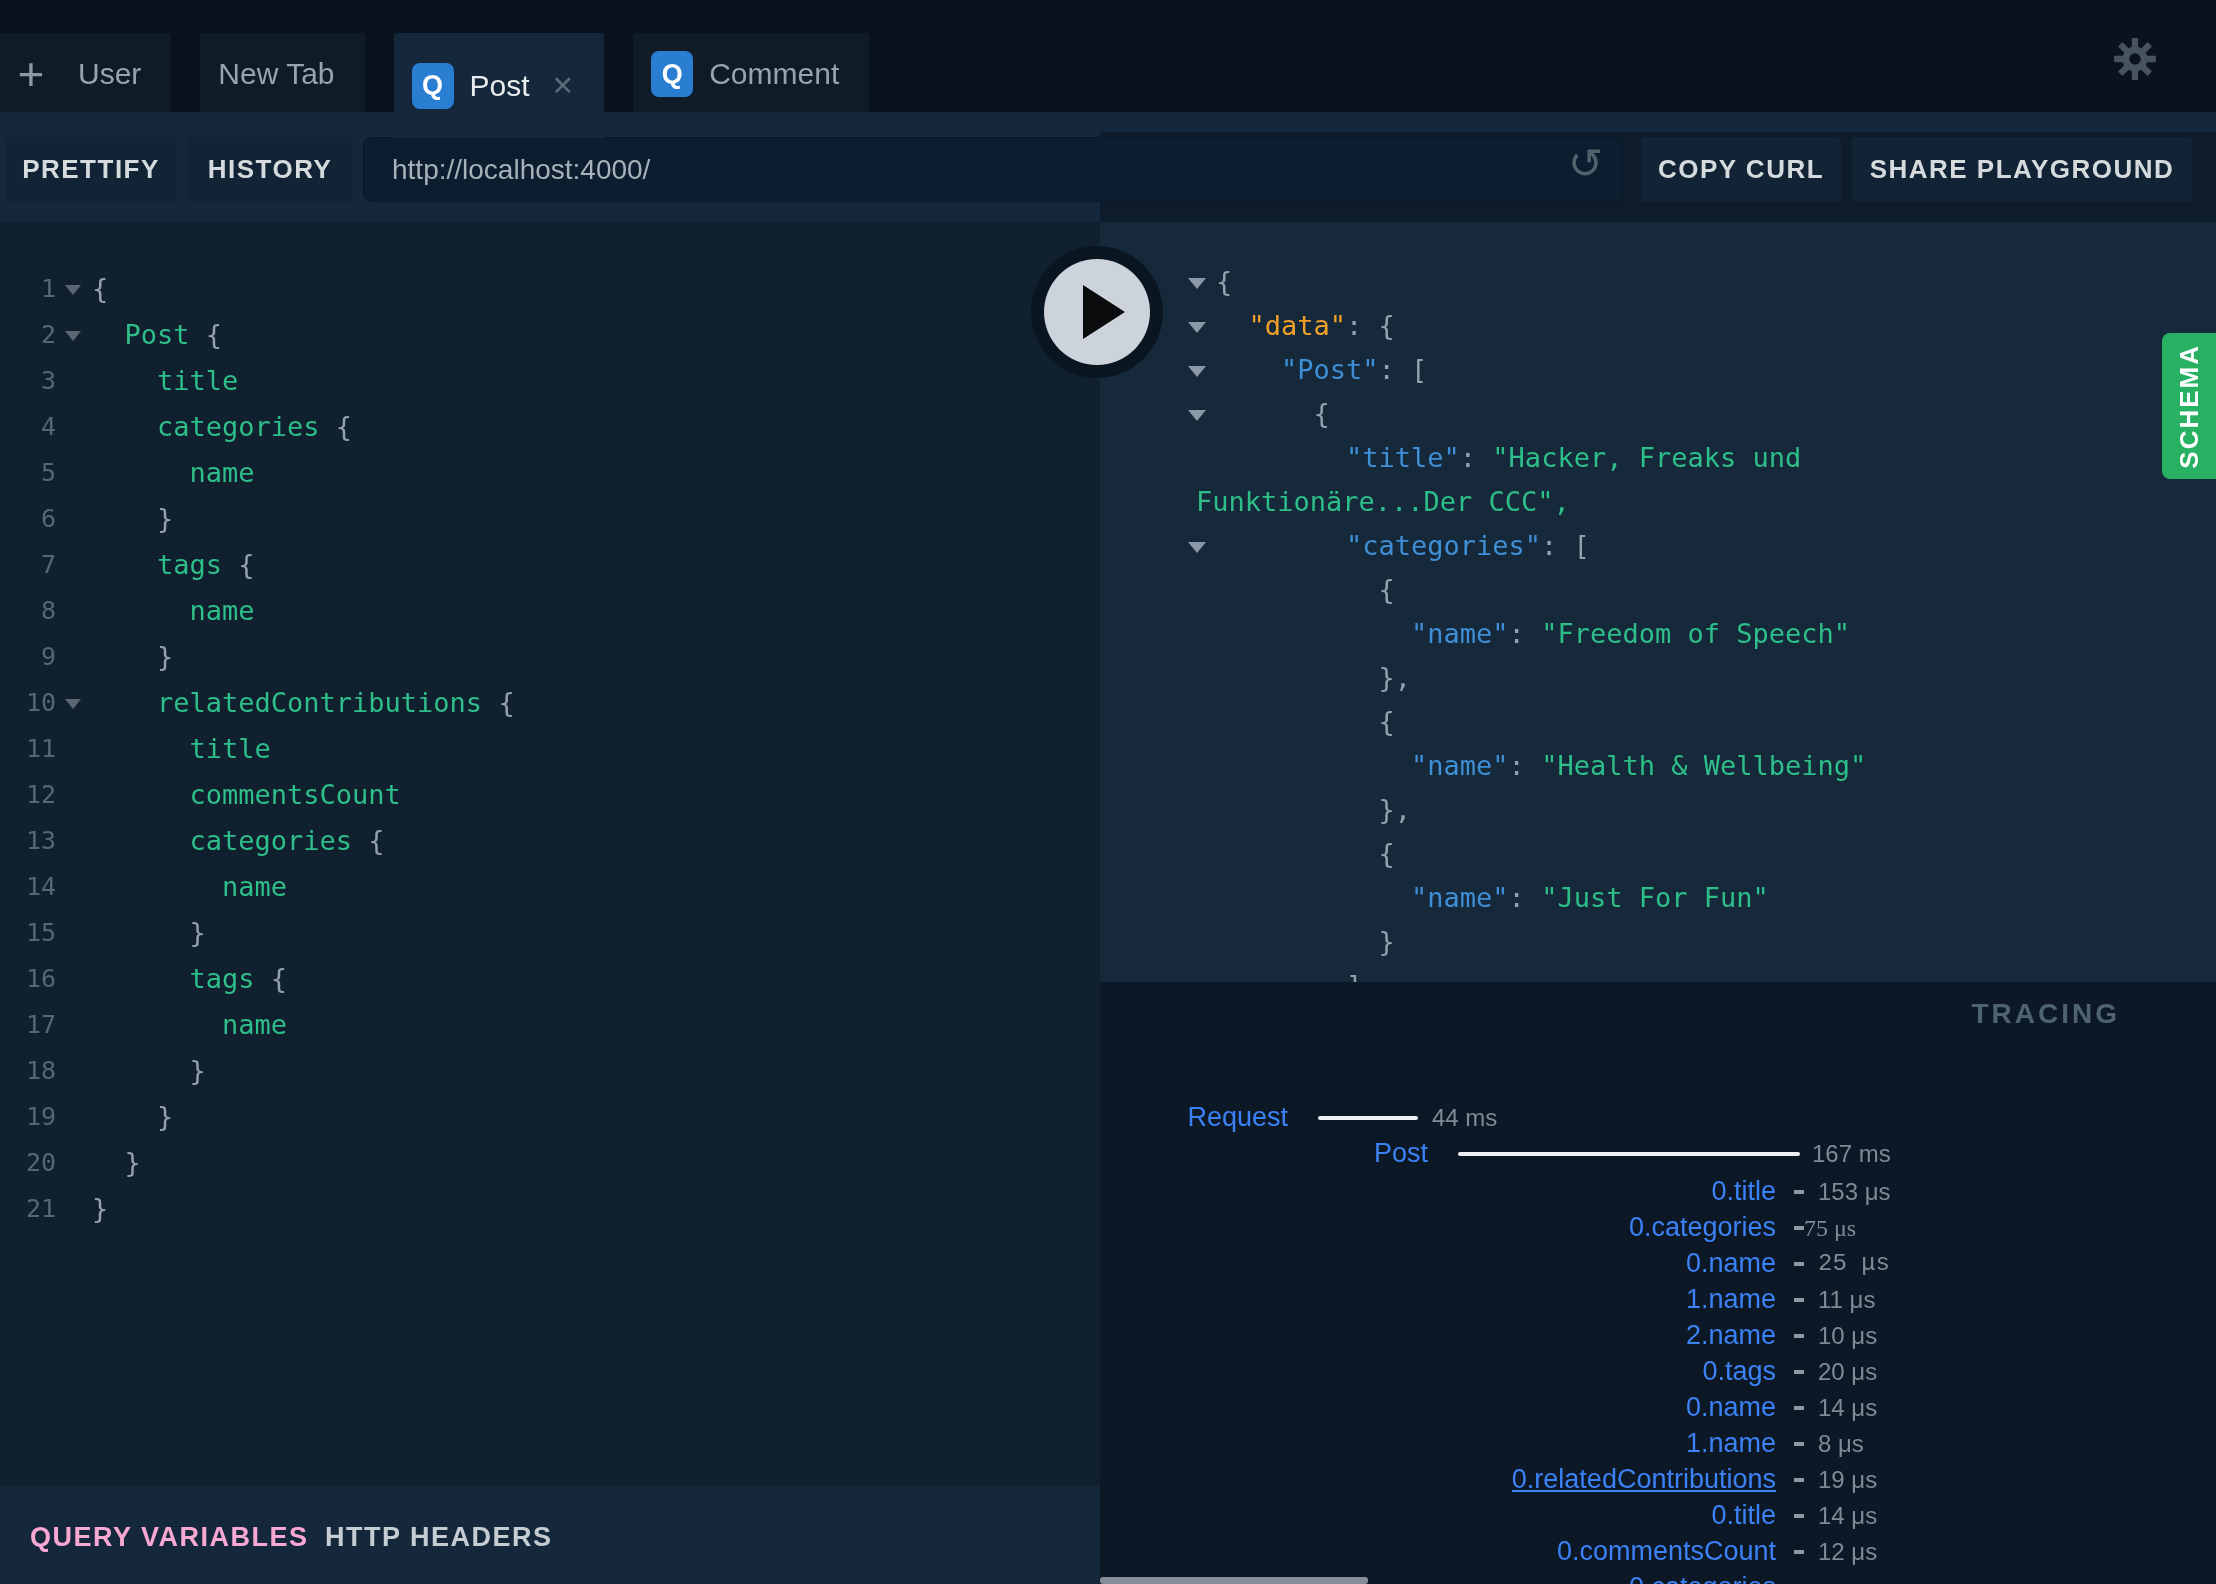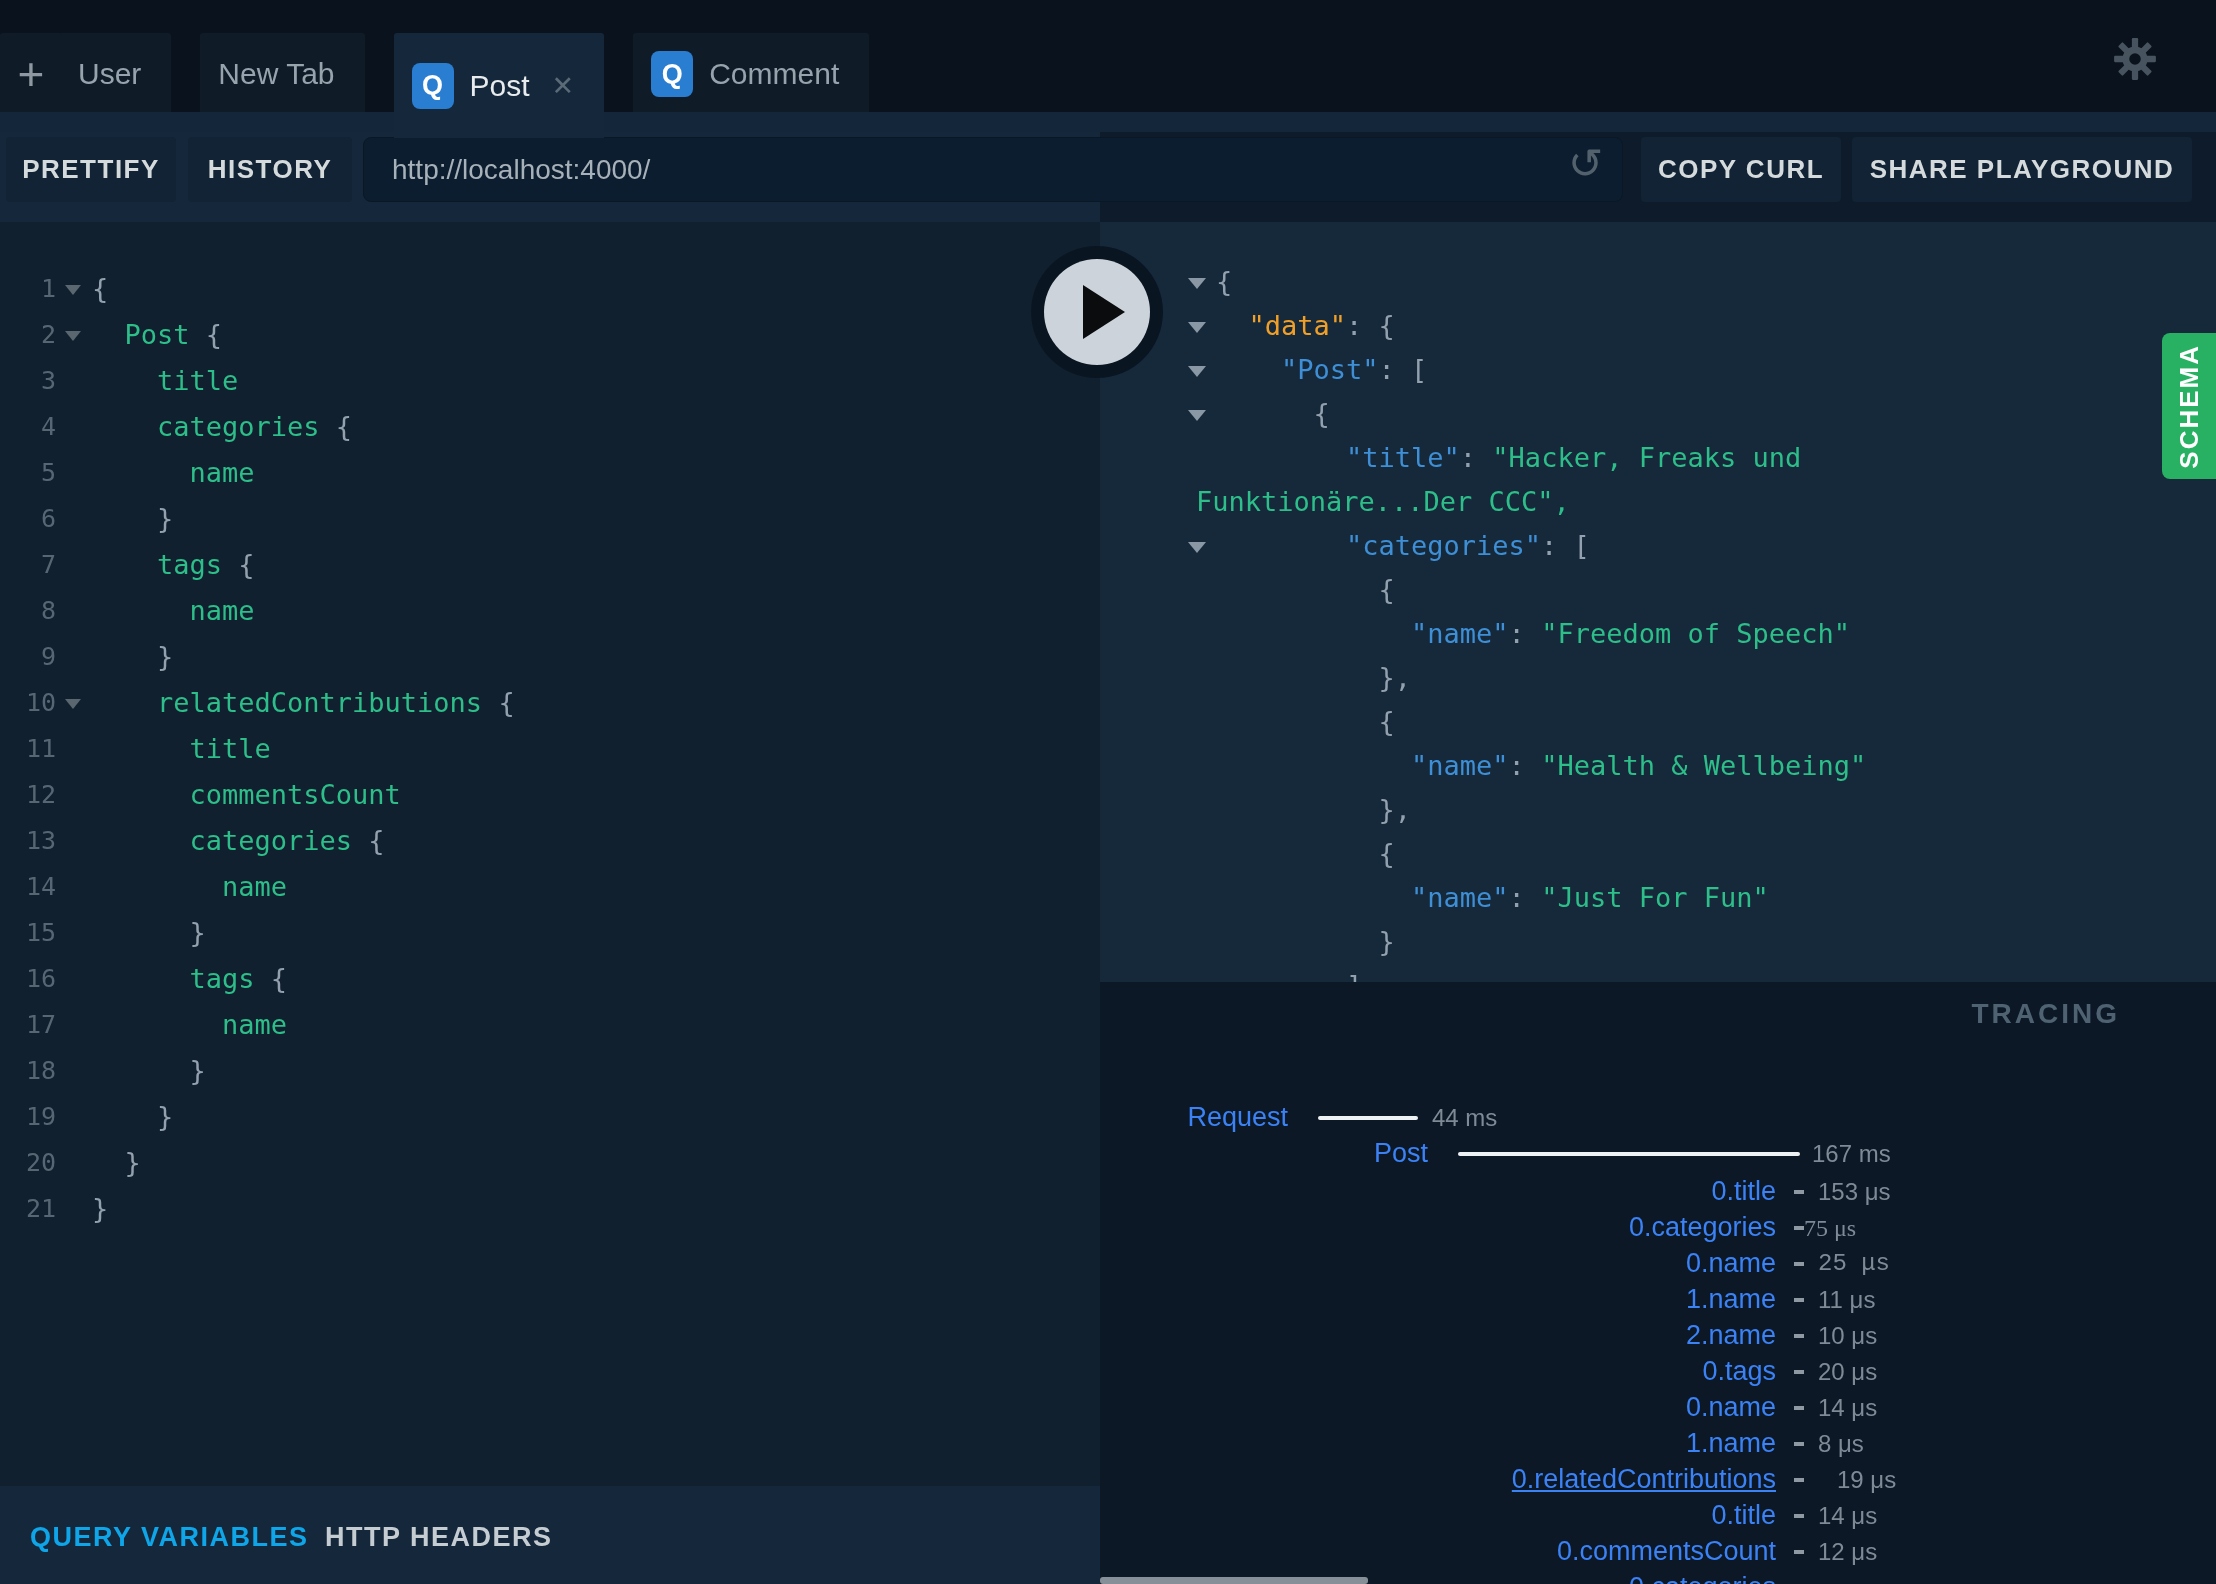--- a/index.html
+++ b/index.html
@@ -64,21 +64,21 @@
   .trace-row { position:absolute; height:30px; width:100%; }
   .trace-label { position:absolute; top:0; left:0; text-align:right; color:#3b82f6; font-size:27px; line-height:30px; }
   .trace-bar { position:absolute; top:14px; height:4px; background:#eef1f3; border-radius:2px; }
   .trace-dash { position:absolute; top:14px; width:10px; height:4px; background:#8e99a3; }
   .trace-val { position:absolute; top:3px; color:#7e8b97; font-size:24px; line-height:26px; }
   .sliver { position:absolute; left:0; bottom:0; width:268px; height:7px; background:#939ca4;
             border-radius:3px; opacity:.9; }
 
   
   .bottombar { position:absolute; left:0; top:1486px; width:1100px; height:98px; background:#15283b; }
-  .bottombar .qv { position:absolute; left:30px; top:36px; color:#0ea5e9; font-size:27px;
+  .bottombar .qv { position:absolute; left:30px; top:36px; color:#f9a8d4; font-size:27px;
                    font-weight:bold; letter-spacing:1.5px; cursor:pointer; }
   .bottombar .hh { position:absolute; left:325px; top:36px; color:#c6cdd2; font-size:27px;
                    font-weight:bold; letter-spacing:1.5px; cursor:pointer; }
 
   
   .playbtn { position:absolute; left:1031px; top:246px; width:132px; height:132px; border-radius:50%;
              background:#0a1522; display:flex; align-items:center; justify-content:center;
              cursor:pointer; z-index:5; }
   .play-inner { width:106px; height:106px; border-radius:50%; background:#ccd3da;
              display:flex; align-items:center; justify-content:center; }
@@ -379,21 +379,21 @@
           <span class="trace-val" style="left: 718px;">14 μs</span>
         </div>
         <div class="trace-row" style="top: 446px;">
           <span class="trace-label" style="width: 676px;">1.name</span>
           <span class="trace-dash" style="left: 694px;"></span>
           <span class="trace-val" style="left: 718px;">8 μs</span>
         </div>
         <div class="trace-row" style="top: 482px;">
           <span class="trace-label" style="width: 676px; text-decoration: underline;">0.relatedContributions</span>
           <span class="trace-dash" style="left: 694px;"></span>
-          <span class="trace-val" style="left: 718px; margin-left: 19px;">19 μs</span>
+          <span class="trace-val" style="left: 718px;">19 μs</span>
         </div>
         <div class="trace-row" style="top: 518px;">
           <span class="trace-label" style="width: 676px;">0.title</span>
           <span class="trace-dash" style="left: 694px;"></span>
           <span class="trace-val" style="left: 718px;">14 μs</span>
         </div>
         <div class="trace-row" style="top: 554px;">
           <span class="trace-label" style="width: 676px;">0.commentsCount</span>
           <span class="trace-dash" style="left: 694px;"></span>
           <span class="trace-val" style="left: 718px;">12 μs</span>

